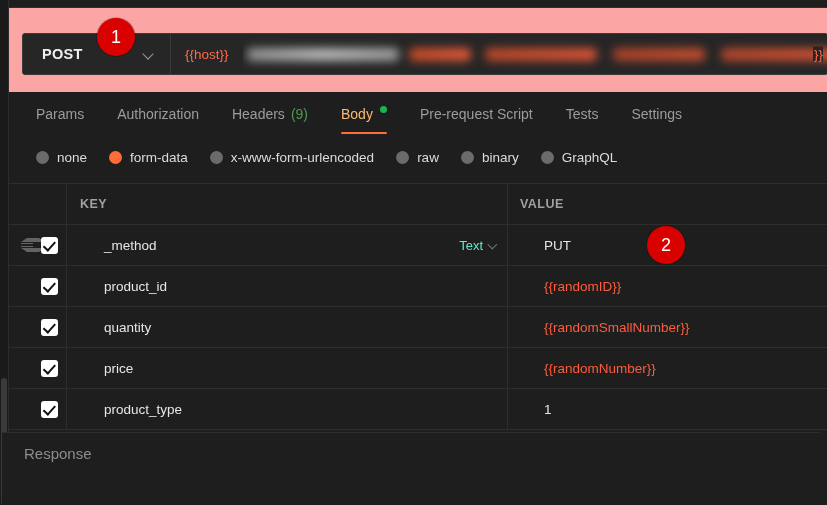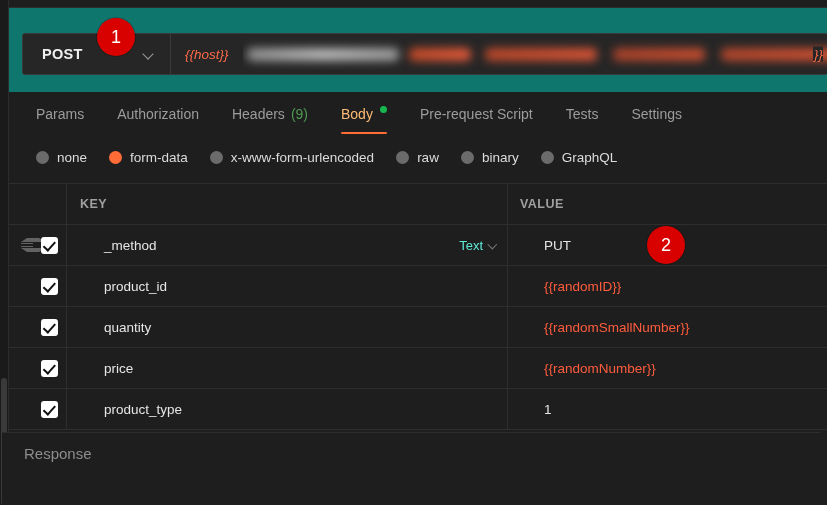--- a/index.html
+++ b/index.html
@@ -57,21 +57,21 @@
   .top-strip .g1 { left: 70px; }
   .top-strip .g2 { left: 215px; }
   .top-strip .g3 { left: 300px; color: #6b6b55; }
 
   
   .req-bar-zone {
     position: absolute;
     left: 9px; top: 7px;
     width: 818px;
     height: 85px;
-    background: #0f766e;
+    background: #fca5a5;
     border-top: 1px solid #2e2e2e;
   }
 
   .url-row {
     position: absolute;
     left: 13px; top: 25px;
     width: 806px;
     height: 42px;
     display: flex;
     align-items: stretch;
@@ -114,21 +114,20 @@
 
   .url-field {
     flex: 1;
     position: relative;
     display: flex;
     align-items: center;
     padding-left: 14px;
     overflow: hidden;
     background: #262626;
     cursor: text;
-    font-style: italic;
   }
   .url-host {
     font-size: 13.5px;
     color: #ff6b4a;
     white-space: nowrap;
     font-family: "Liberation Sans", sans-serif;
   }
   
   .url-redacted {
     position: absolute;

